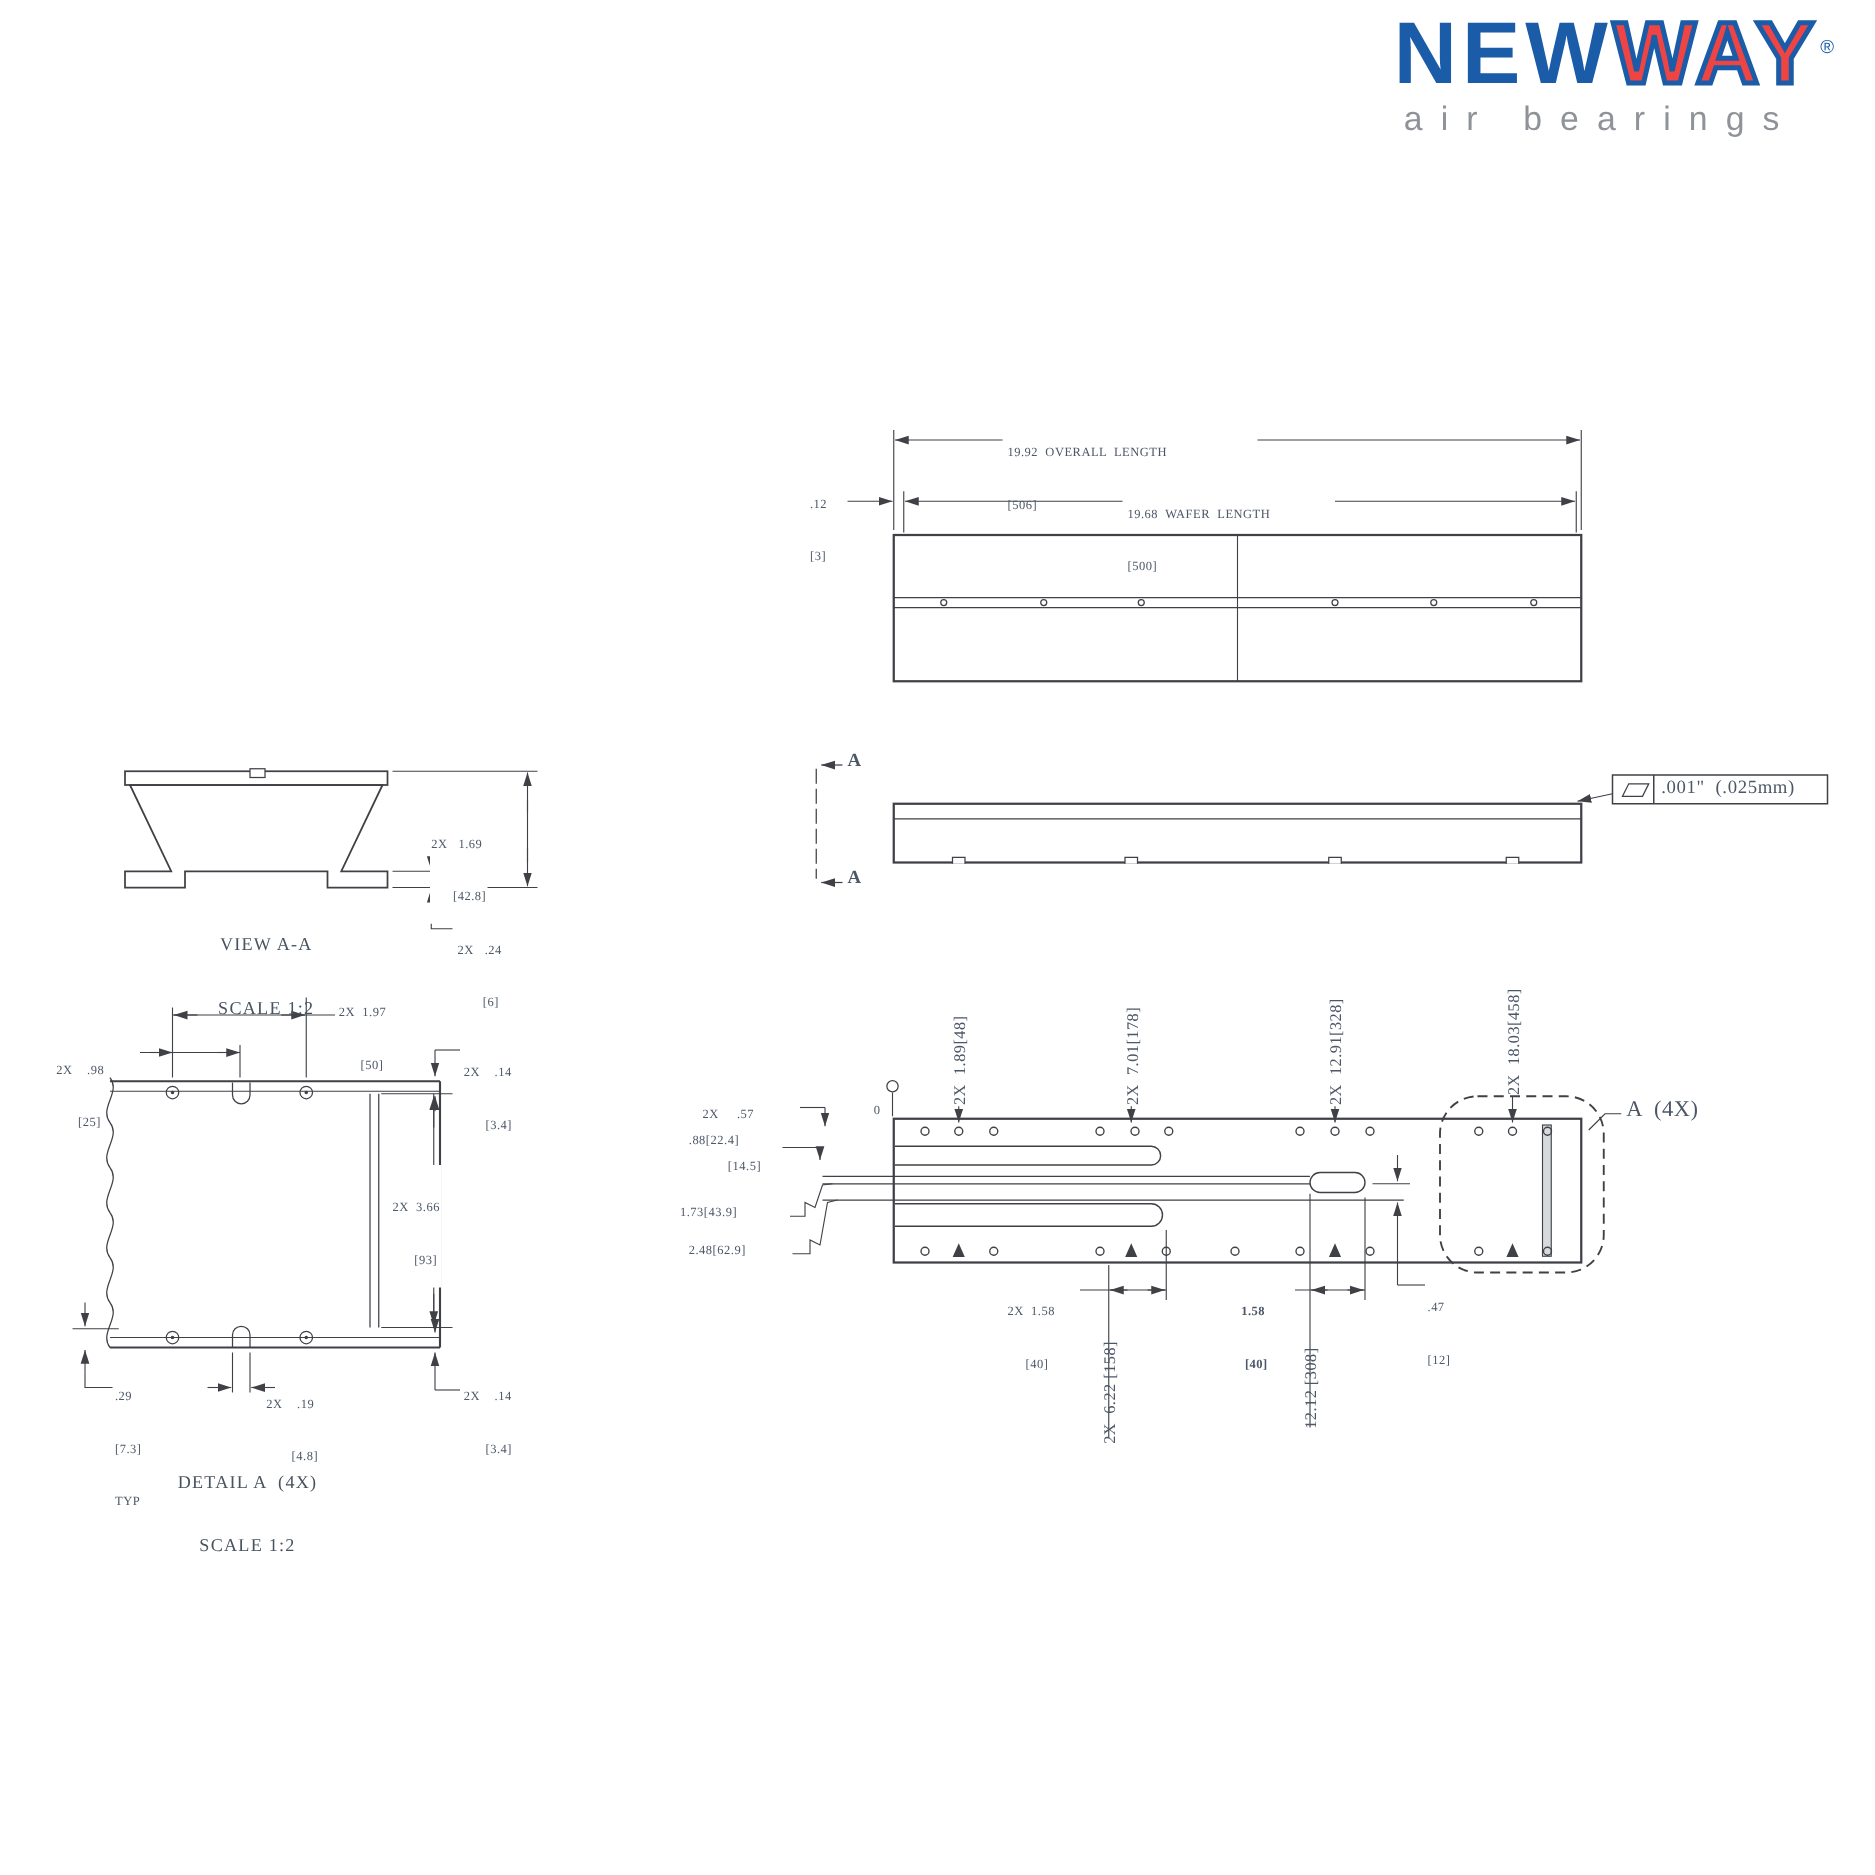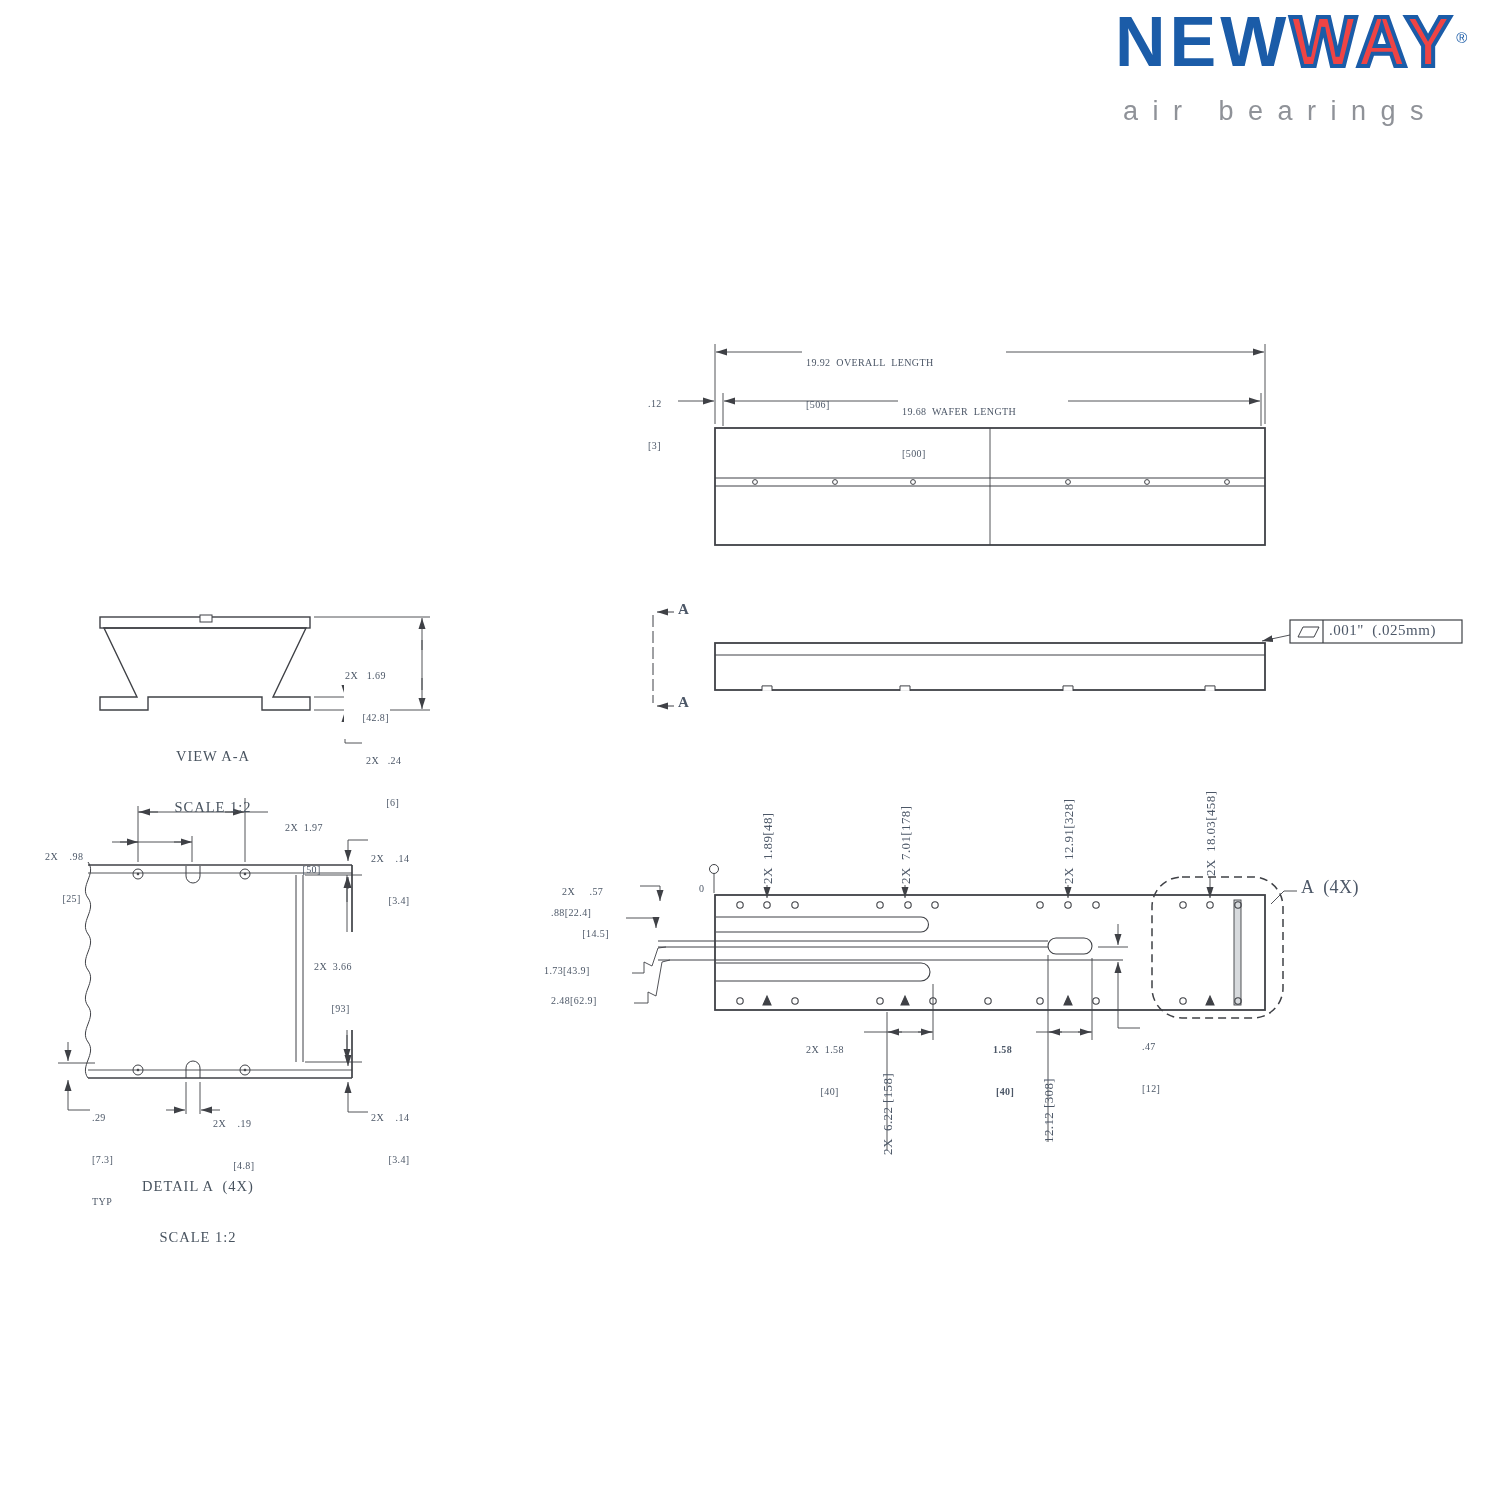--- a/index.html
+++ b/index.html
@@ -17,21 +17,21 @@
   .seca{position:absolute;font-size:15px;color:#4c5767;font-weight:bold;}
   .fcf{position:absolute;font-size:15px;color:#4c5767;letter-spacing:.5px;white-space:pre;}
   .logo{position:absolute;left:1115px;top:8px;}
   .logo-row{position:relative;display:inline-block;font-family:"Liberation Sans",sans-serif;
             font-weight:bold;font-size:70px;line-height:68px;letter-spacing:4px;font-style:normal;}
   .lnew{color:#1b5ca8;}
   .lway{color:#ef4444;-webkit-text-stroke:4px #1b5ca8;text-shadow:0 0 1px #1b5ca8;}
   .lreg{position:absolute;top:-4px;right:-16px;font-size:15px;color:#1b5ca8;
         -webkit-text-stroke:0;font-weight:normal;}
   .ltag{font-family:"Liberation Sans",sans-serif;font-size:27px;color:#8f9298;
-        letter-spacing:14.5px;margin-top:20px;padding-left:8px;}
+        letter-spacing:14.5px;margin-top:4px;padding-left:8px;}
 </style>
 </head>
 <body>
 
 <div class="canvas">
 
 <svg width="1500" height="1500" viewBox="0 0 1500 1500">
   <defs>
     <marker id="ah" markerUnits="userSpaceOnUse" markerWidth="12" markerHeight="9" refX="11" refY="4" orient="auto">
       <path d="M0,0.5 L11,4 L0,7.5 Z" fill="#3f4146"></path>
@@ -262,21 +262,21 @@
 </div>
 <div class="vtitle" style="left:148px;top:714px;width:130px;">
   <div>VIEW A-A</div>
   <div>SCALE 1:2</div>
 </div>
 
 <div class="dim" style="left:45px;top:822px;">
   <div>2X    .98</div>
   <div>      [25]</div>
 </div>
-<div class="dim" style="left:271px;top:793px;margin-left:14px;">
+<div class="dim" style="left:271px;top:776px;">
   <div>2X  1.97</div>
   <div>      [50]</div>
 </div>
 <div class="dim" style="left:371px;top:824px;">
   <div>2X    .14</div>
   <div>      [3.4]</div>
 </div>
 <div class="dim bg" style="left:313px;top:932px;">
   <div>2X  3.66</div>
   <div>      [93]</div>

